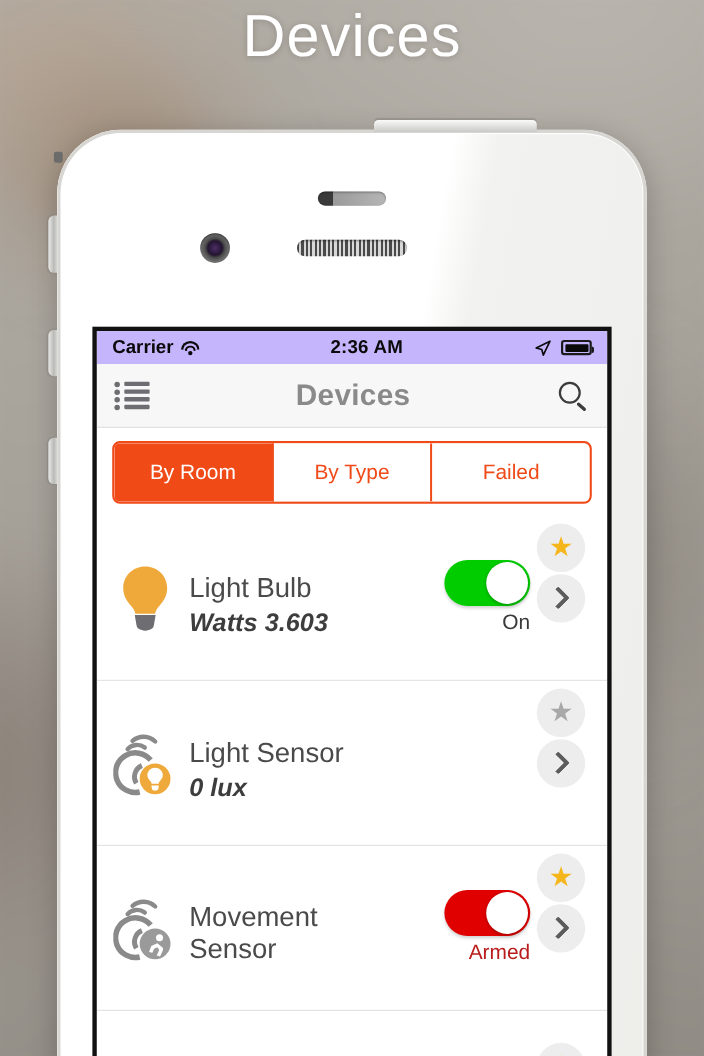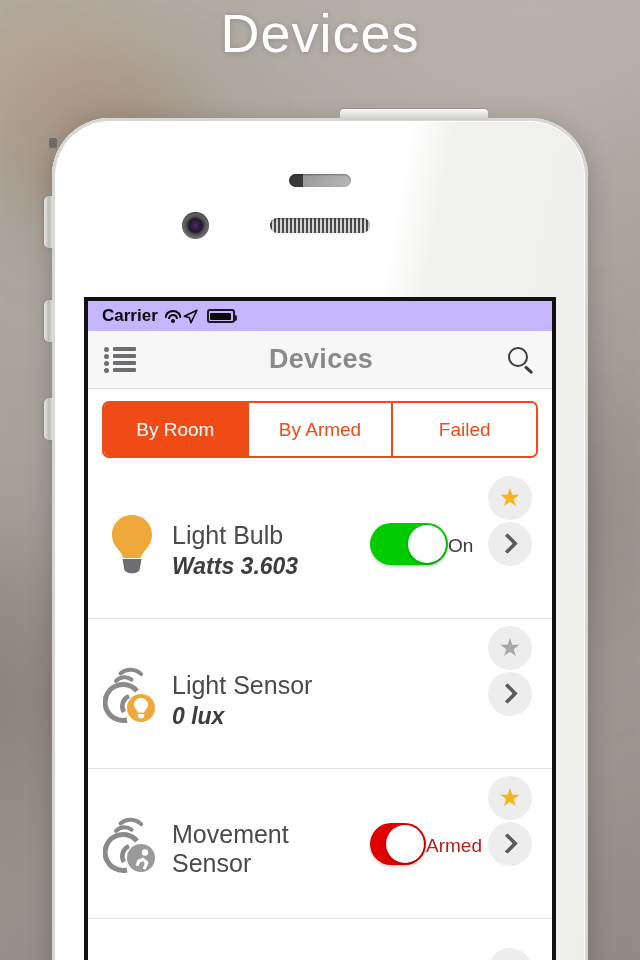--- a/index.html
+++ b/index.html
@@ -183,21 +183,21 @@
   .device-row {
     display:flex; align-items:center; position:relative;
     height:150px; padding:0 14px 0 10px;
     border-bottom:1px solid #e2e2e2;
   }
   .dev-icon { width:68px; flex:0 0 68px; display:flex; align-items:center; justify-content:center; }
   .dev-text { flex:1; padding-left:6px;margin-top:14px; }
   .dev-name { font-size:25px; color:#4a4a4a; line-height:1.18; font-weight:normal; }
   .dev-value { font-size:23px; color:#3d3d3d; font-style:italic; font-weight:bold; margin-top:3px; }
 
-  .dev-control { width:112px; display:flex; flex-direction:row; align-items:center; }
+  .dev-control { width:112px; display:flex; flex-direction:column; align-items:flex-end; }
   .toggle {
     width:78px; height:42px; border-radius:21px; position:relative;
     box-shadow:0 2px 3px rgba(0,0,0,.18);
   }
   .toggle.on-green { background:#00cc00; }
   .toggle.on-red   { background:#e00000; }
   .toggle .knob {
     position:absolute; right:2px; top:2px; width:38px; height:38px;
     border-radius:50%; background:#fff; box-shadow:0 1px 3px rgba(0,0,0,.3);
   }
@@ -253,20 +253,21 @@
 
     <div id="status-bar">
       <div id="status-left">
         <span>Carrier</span>
         <span class="wifi-ico">
             <i></i>
             <i></i>
             <i></i>
           </span>
       </div>
+      <div id="status-center">2:36 AM</div>
       <div id="status-right">
         <svg width="17" height="17" viewBox="0 0 17 17">
           <path d="M15 2.2 2.4 8.3l5.1 1.4 1.4 5.1z" fill="none" stroke="#0a0a0a" stroke-width="1.5" stroke-linejoin="round"></path>
         </svg>
         <span class="battery">
             <i></i>
           </span>
       </div>
     </div>
 
@@ -292,21 +293,21 @@
       <div id="nav-title">Devices</div>
       <div class="search-ico">
           <i></i>
           <u></u>
         </div>
     </div>
 
     <div id="segmented-wrap">
       <div id="segmented">
         <div class="seg active">By Room</div>
-        <div class="seg">By Armed</div>
+        <div class="seg">By Type</div>
         <div class="seg">Failed</div>
       </div>
     </div>
 
     <div id="device-list">
 
       <div class="device-row">
         <div class="dev-icon">
           <svg width="54" height="64" viewBox="0 0 54 64">
             <path d="M27 3C15.5 3 7 11.8 7 22.6c0 7.4 3.6 12 7 16 2.3 2.7 3.6 4.6 4 7.4h18c.4-2.8 1.7-4.7 4-7.4 3.4-4 7-8.6 7-16C47 11.8 38.5 3 27 3z" fill="#efa93b"></path>

